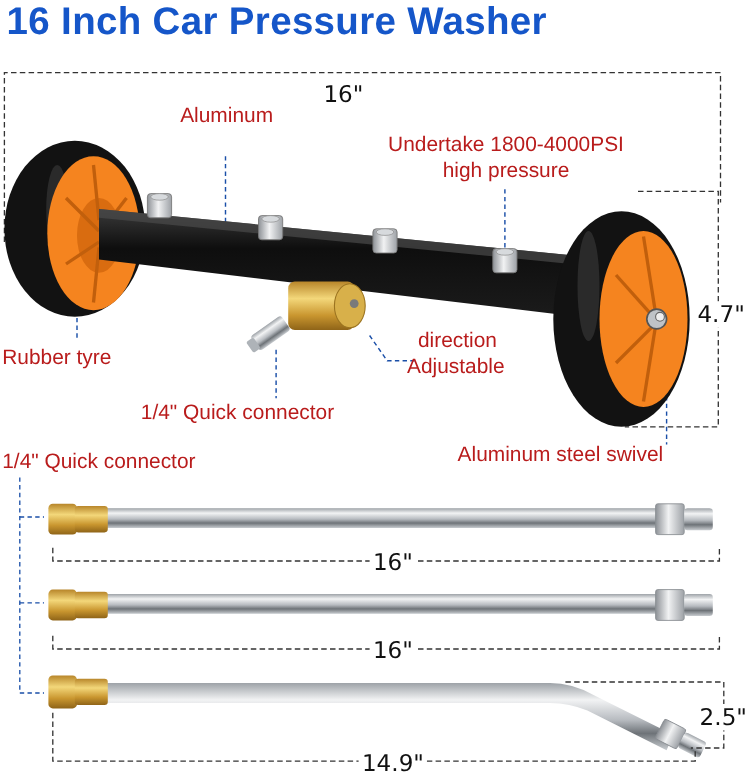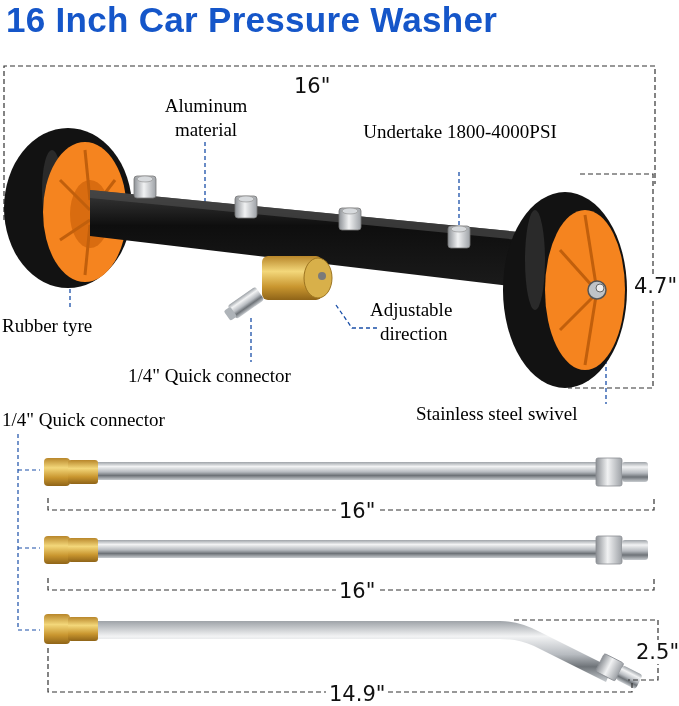--- a/index.html
+++ b/index.html
@@ -1,18 +1,18 @@
 <!DOCTYPE html>
 <html><head>
 <meta charset="utf-8">
 <style>
   html, body { margin:0; padding:0; background:#ffffff; }
   body { width:679px; height:706px; position:relative; overflow:hidden; font-family:"DejaVu Sans", sans-serif; }
   .title { position:absolute; left:6px; top:0px; font-family:"Liberation Sans", sans-serif; font-weight:bold; font-size:35px; color:#1556c9; letter-spacing:0.3px; white-space:nowrap; }
-  .lbl { position:absolute; color:#000000; font-family:Liberation Serif, serif; font-size:19px; line-height:24px; white-space:nowrap; }
+  .lbl { position:absolute; color:#b91c1c; font-family:Liberation Sans, sans-serif; font-size:19px; line-height:24px; white-space:nowrap; }
   .dim { position:absolute; color:#111; font-family:"DejaVu Sans", sans-serif; font-size:21px; line-height:24px; white-space:nowrap; background:#fff; padding:0 3px; }
   svg.art { position:absolute; left:0; top:0; }
   .center { text-align:center; }
 </style>
 </head>
 <body>
 
 <div class="title">16 Inch Car Pressure Washer</div>
 
 <svg class="art" width="679" height="706" viewBox="0 0 679 706">
@@ -166,25 +166,25 @@
 
 <div class="dim" style="left:294px; top:74px; padding:0;">16"</div>
 <div class="dim" style="left:632px; top:274px; padding:0 2px;">4.7"</div>
 <div class="dim" style="left:336px; top:499px;">16"</div>
 <div class="dim" style="left:336px; top:579px;">16"</div>
 <div class="dim" style="left:326px; top:682px;">14.9"</div>
 <div class="dim" style="left:634px; top:640px; padding:0 2px;">2.5"</div>
 
 <div class="lbl center" style="left:146px; top:94px; width:120px;">
   <div>Aluminum</div>
-  <div>material</div>
 </div>
 <div class="lbl center" style="left:300px; top:120px; width:320px;">
   <div>Undertake 1800-4000PSI</div>
+  <div>high pressure</div>
 </div>
 <div class="lbl" style="left:2px; top:314px;text-align:right;">Rubber tyre</div>
 <div class="lbl" style="left:370px; top:298px;">
+  <div style="padding-left:10px;">direction</div>
   <div>Adjustable</div>
-  <div style="padding-left:10px;">direction</div>
 </div>
 <div class="lbl" style="left:128px; top:364px;">1/4" Quick connector</div>
-<div class="lbl" style="left:416px; top:402px;">Stainless steel swivel</div>
+<div class="lbl" style="left:416px; top:402px;">Aluminum steel swivel</div>
 <div class="lbl" style="left:2px; top:408px;">1/4" Quick connector</div>
 
 </body></html>

